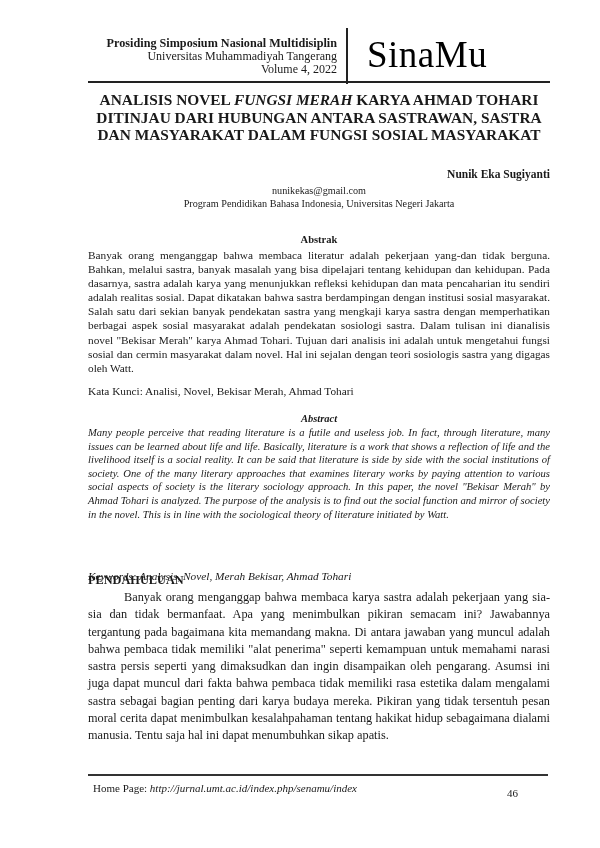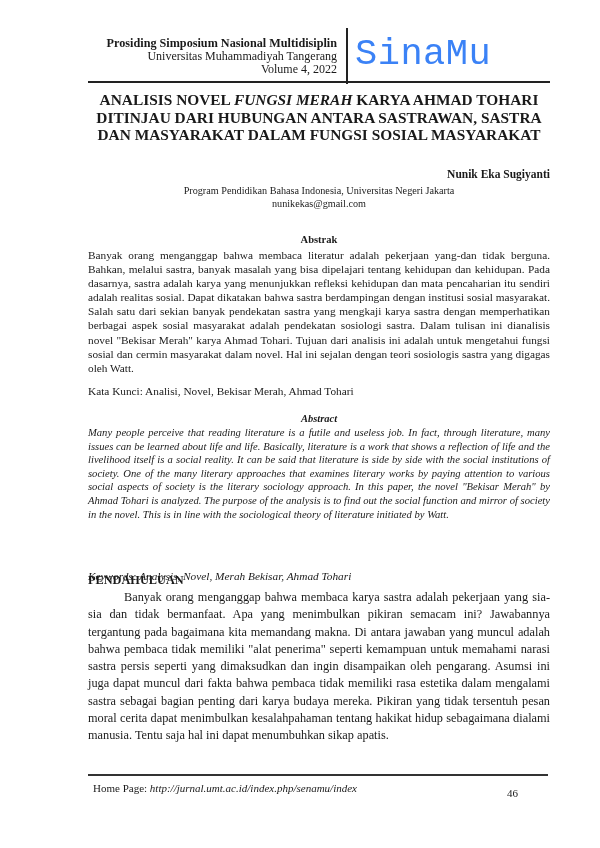--- a/index.html
+++ b/index.html
@@ -5,21 +5,21 @@
   html, body { margin: 0; padding: 0; background: #ffffff; }
   body { width: 600px; height: 848px; position: relative; overflow: hidden; font-family: "Liberation Serif", "DejaVu Serif", serif; color: #1a1a1a; }
   .page { position: absolute; left: 0; top: 0; width: 600px; height: 848px; }
 
   
   .hdr-left { position: absolute; right: 263px; top: 37px; text-align: right; line-height: 13px; }
   .hdr-title { font-weight: bold; font-size: 12.2px; padding-left: 45px; }
   .hdr-sub { font-size: 12px; }
   .hdr-vline { position: absolute; left: 346px; top: 28px; width: 1.5px; height: 56px; background: #222; }
   .logo { position: absolute; left: 355px; top: 29px; height: 50px; display: flex; align-items: center; }
-  .logo-text { font-size: 37px; color: #3b82f6; letter-spacing: 0.5px; font-family: Liberation Mono, monospace; line-height: 1; }
+  .logo-text { font-size: 37px; color: #000000; letter-spacing: 0.5px; font-family: Liberation Serif, serif; line-height: 1; margin-left: 12px; }
   .hdr-rule { position: absolute; left: 88px; top: 81px; width: 462px; height: 2px; background: #222; }
 
   
   .title { position: absolute; left: 88px; top: 91px; width: 462px; text-align: center; font-weight: bold; font-size: 15.4px; line-height: 17.6px; }
   .title i { font-style: italic; }
   .author { position: absolute; left: 88px; top: 168px; width: 462px; text-align: right; font-weight: bold; font-size: 11.5px; }
   .affil { position: absolute; left: 88px; top: 184px; width: 462px; text-align: center; font-size: 10.2px; line-height: 13px; }
 
   
   .sec-head { position: absolute; left: 88px; width: 462px; text-align: center; font-weight: bold; font-size: 10.5px; }
@@ -49,22 +49,22 @@
   <div class="hdr-vline"></div>
   <div class="logo">
     <span class="logo-text">SinaMu</span>
   </div>
   <div class="hdr-rule"></div>
 
   <div class="title"><span>ANALISIS NOVEL </span><i>FUNGSI MERAH</i><span> KARYA AHMAD TOHARI DITINJAU DARI HUBUNGAN ANTARA SASTRAWAN, SASTRA DAN MASYARAKAT DALAM FUNGSI SOSIAL MASYARAKAT</span></div>
 
   <div class="author">Nunik Eka Sugiyanti</div>
   <div class="affil">
+    <div>nunikekas@gmail.com</div>
     <div>Program Pendidikan Bahasa Indonesia, Universitas Negeri Jakarta</div>
-    <div>nunikekas@gmail.com</div>
   </div>
 
   <div class="sec-head" style="top:234px;">Abstrak</div>
   <div class="para" style="top:248px;">Banyak orang menganggap bahwa membaca literatur adalah pekerjaan yang-dan tidak berguna. Bahkan, melalui sastra, banyak masalah yang bisa dipelajari tentang kehidupan dan kehidupan.  Pada dasarnya, sastra adalah karya yang menunjukkan refleksi kehidupan dan mata pencaharian itu sendiri adalah realitas sosial. Dapat dikatakan bahwa sastra berdampingan dengan institusi sosial masyarakat. Salah satu dari sekian banyak pendekatan sastra yang mengkaji karya sastra dengan memperhatikan berbagai aspek sosial masyarakat adalah pendekatan sosiologi sastra. Dalam tulisan ini dianalisis novel "Bekisar Merah" karya Ahmad Tohari. Tujuan dari analisis ini adalah untuk mengetahui fungsi sosial dan cermin masyarakat dalam novel. Hal ini sejalan dengan teori sosiologis sastra yang digagas oleh Watt.</div>
   <div class="kw" style="top:385px;">Kata Kunci: Analisi, Novel, Bekisar Merah, Ahmad Tohari</div>
 
   <div class="sec-head" style="top:413px; font-style:italic;">Abstract</div>
   <div class="para para-it" style="top:426px;">Many people perceive that reading literature is a futile and useless job. In fact, through literature, many issues can be learned about life and life.  Basically, literature is a work that shows a reflection of life and the livelihood itself is a social reality. It can be said that literature is side by side with the social institutions of society. One of the many literary approaches that examines literary works by paying attention to various social aspects of society is the literary sociology approach. In this paper, the novel "Bekisar Merah" by Ahmad Tohari is analyzed. The purpose of the analysis is to find out the social function and mirror of society in the novel. This is in line with the sociological theory of literature initiated by Watt.</div>
   <div class="kw kw-it" style="top:570px;">Keywords: Analysis, Novel, Merah Bekisar, Ahmad Tohari</div>
 

